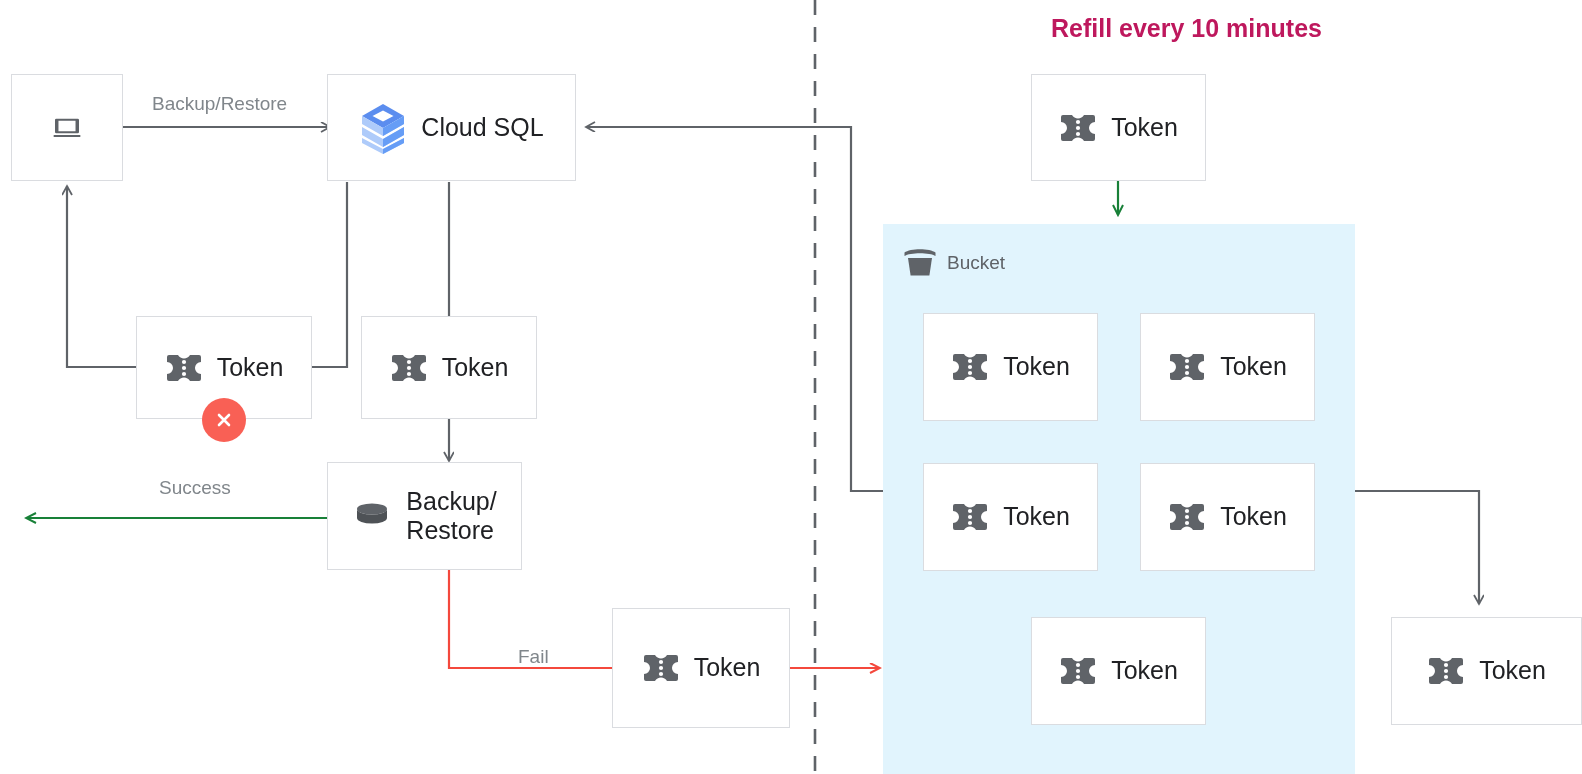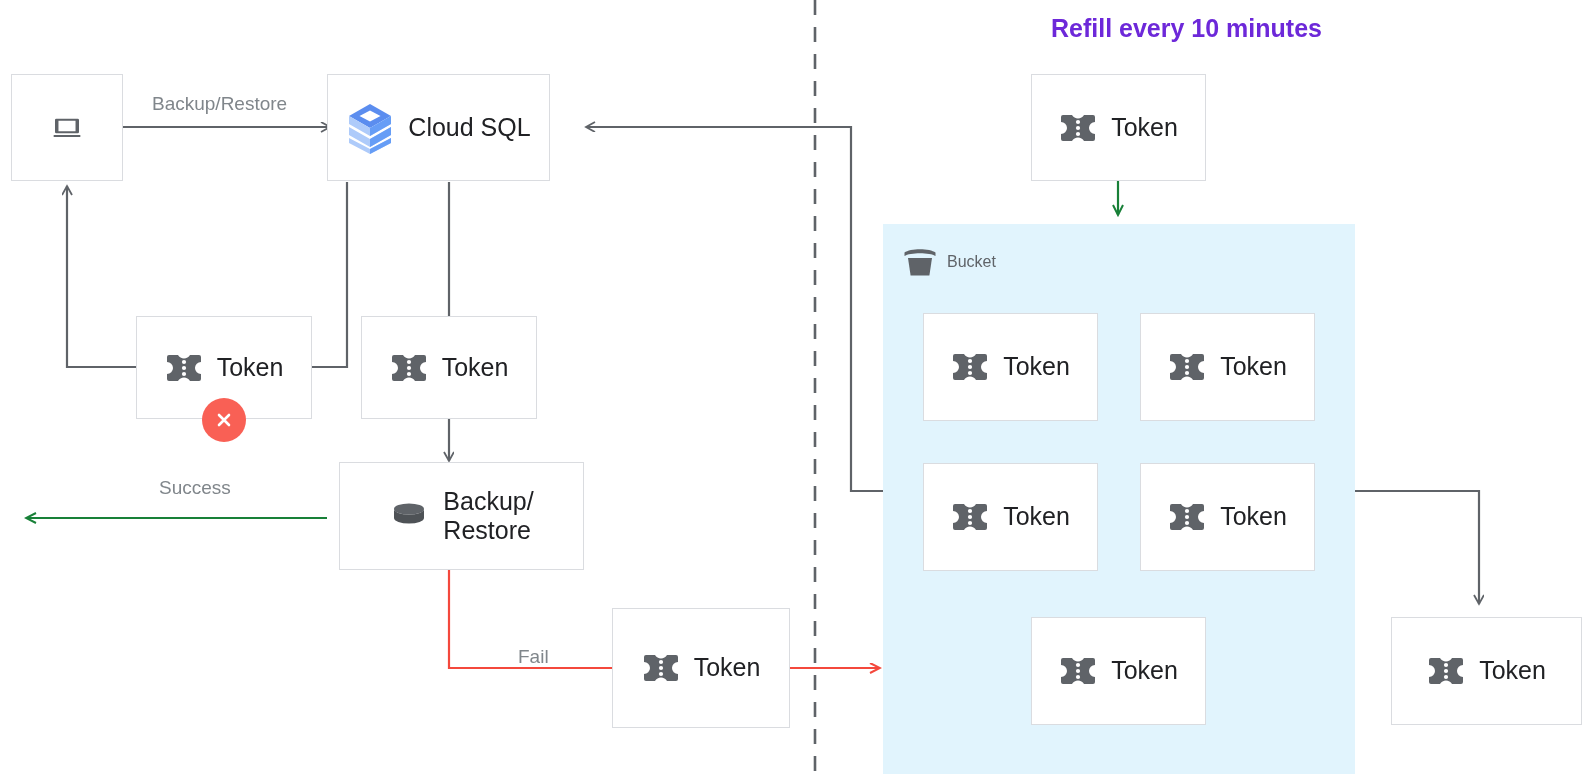--- a/index.html
+++ b/index.html
@@ -10,37 +10,37 @@
   #wires{position:absolute;left:0;top:0;width:1582px;height:774px;}
 
   
   .bucket-panel{
     position:absolute;left:883px;top:224px;width:472px;height:550px;
     background:#e1f4fd;
   }
   .bucket-head{
     position:absolute;left:902px;top:246px;display:flex;align-items:center;gap:9px;
   }
-  .bucket-label{font-size:16px;color:#5f6368;line-height:1;text-align:center;}
+  .bucket-label{font-size:19px;color:#5f6368;line-height:1;text-align:center;}
 
   
   .box{
     position:absolute;box-sizing:border-box;
     background:#ffffff;border:1px solid #dadce0;
     display:flex;align-items:center;justify-content:center;
   }
   .node-inner{display:flex;align-items:center;gap:14px;}
   .node-text{font-size:25px;color:#202124;line-height:1.18;white-space:pre-line;}
 
   
   .edge-label{
     position:absolute;font-size:19px;color:#80868b;line-height:1.28;white-space:pre-line;
   }
   .title{
-    position:absolute;font-size:25px;font-weight:bold;color:#6d28d9;line-height:1;
+    position:absolute;font-size:25px;font-weight:bold;color:#be185d;line-height:1;
   }
 
   
   .badge-x{
     position:absolute;width:44px;height:44px;border-radius:50%;
     background:#f96055;display:flex;align-items:center;justify-content:center;
   }
 
   svg{display:block;}
 </style>
@@ -94,21 +94,21 @@
   <div class="title" style="left:1051px;top:16px;">Refill every 10 minutes</div>
 
   <div class="box" style="left:11px;top:74px;width:112px;height:107px;">
     <span>
       <svg width="40" height="32" viewBox="0 0 24 24">
         <path fill="#5f6368" d="M4 5h16a1 1 0 0 1 1 1v9a1 1 0 0 1-1 1H4a1 1 0 0 1-1-1V6a1 1 0 0 1 1-1zm1.6 1.6v7.8h12.8V6.6H5.6zM2 17.2h20v1.5H2z"></path>
       </svg>
     </span>
   </div>
 
-  <div class="box" style="left:327px;top:74px;width:223px;height:107px;">
+  <div class="box" style="left:327px;top:74px;width:249px;height:107px;">
     <div class="node-inner">
       <span>
         <svg width="48" height="52" viewBox="0 0 48 52">
           <polygon points="24,2 45,14 24,26 3,14" fill="#5b8def"></polygon>
           <polygon points="24,8.5 34.5,14 24,19.5 13.5,14" fill="#ffffff"></polygon>
           <polygon points="3,14 3,22 24,34 45,22 45,14 24,26" fill="#aecbfa"></polygon>
           <polygon points="24,26 45,14 45,22 24,34" fill="#669df6"></polygon>
           <polygon points="3,25 3,33 24,45 45,33 45,25 24,37" fill="#aecbfa"></polygon>
           <polygon points="24,37 45,25 45,33 24,45" fill="#669df6"></polygon>
           <polygon points="3,36 3,41 24,52 45,41 45,36 24,47" fill="#aecbfa"></polygon>
@@ -145,21 +145,21 @@
           <path fill="#5f6368" d="M4,2 h9 a7,7 0 0 0 12,0 h9 a2,2 0 0 1 2,2 v5 a6,6 0 0 0 0,12 v5 a2,2 0 0 1 -2,2 h-9 a7,7 0 0 0 -12,0 h-9 a2,2 0 0 1 -2,-2 v-5 a6,6 0 0 0 0,-12 v-5 a2,2 0 0 1 2,-2 z"></path>
           <circle cx="19" cy="9" r="2.1" fill="#ffffff"></circle>
           <circle cx="19" cy="15" r="2.1" fill="#ffffff"></circle>
           <circle cx="19" cy="21" r="2.1" fill="#ffffff"></circle>
         </svg>
       </span>
       <span class="node-text">Token</span>
     </div>
   </div>
 
-  <div class="box" style="left:339px;top:462px;width:245px;height:108px;">
+  <div class="box" style="left:327px;top:462px;width:195px;height:108px;">
     <div class="node-inner">
       <span>
         <svg width="40" height="34" viewBox="0 0 40 34">
           <ellipse cx="20" cy="10" rx="15" ry="5.6" fill="#5f6368"></ellipse>
           <path d="M5,10 v9 a15,5.6 0 0 0 30,0 v-9 a15,5.6 0 0 1 -30,0 z" fill="#4e5256"></path>
         </svg>
       </span>
       <span class="node-text">Backup/
 Restore</span>
     </div>

